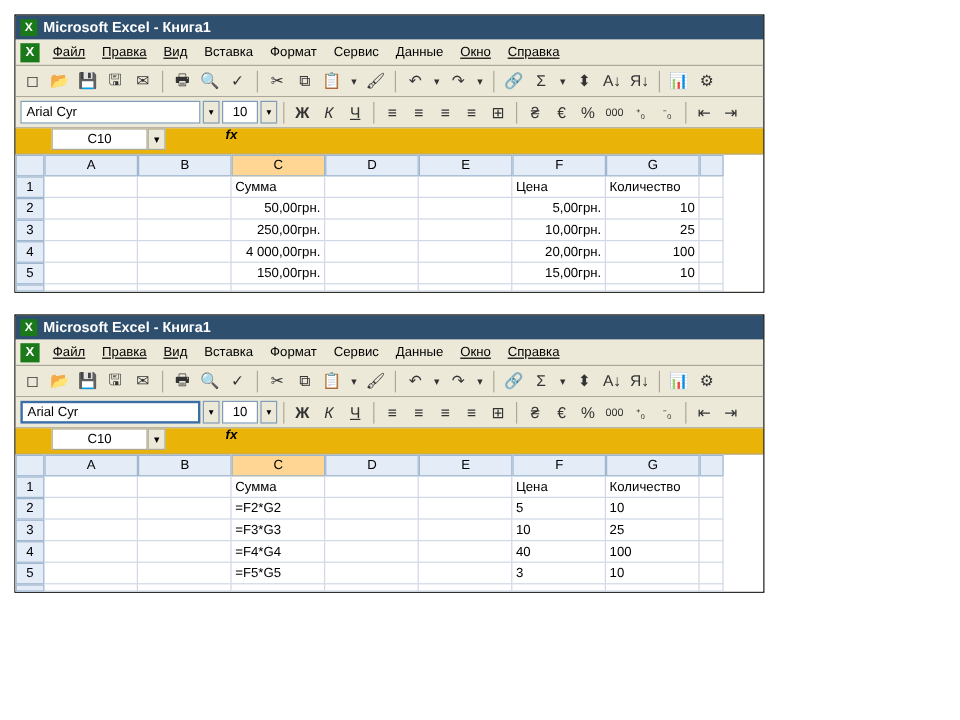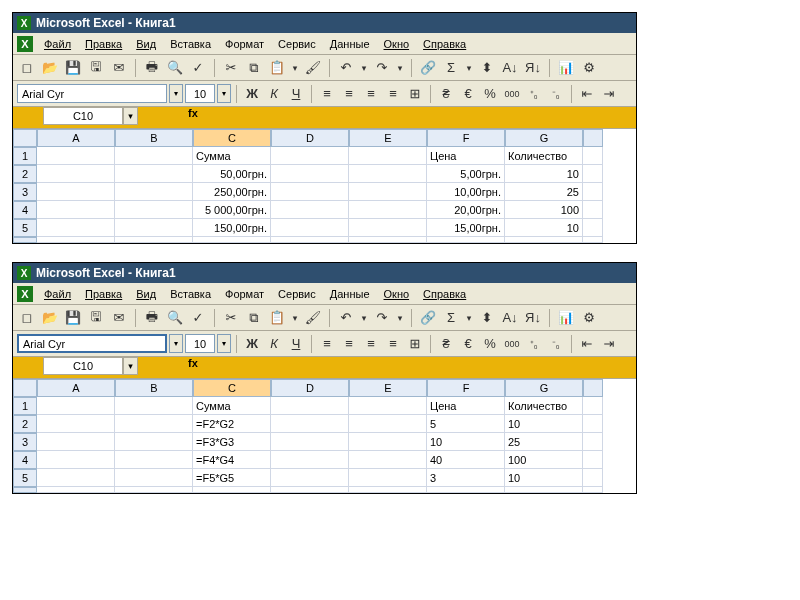--- a/index.html
+++ b/index.html
@@ -16,21 +16,21 @@
   .tbtn.narrow{width:10px;font-size:9px;}
   .sep{width:1px;height:18px;background:#aca899;margin:0 3px;}
   .fmtbar{background:#ece9d8;height:26px;display:flex;align-items:center;padding:0 4px;border-bottom:1px solid #aca899;gap:2px;}
   .fontbox{background:#fff;border:1px solid #7f9db9;height:19px;width:150px;padding:0 4px;display:flex;align-items:center;}
   .w2 .fontbox{border:2px solid #3a6ea5;}
   .dd{width:14px;height:19px;border:1px solid #7f9db9;background:#ece9d8;display:flex;align-items:center;justify-content:center;font-size:8px;}
   .sizebox{background:#fff;border:1px solid #7f9db9;height:19px;width:30px;padding:0 4px;display:flex;align-items:center;justify-content:center;}
   .namebox-row{background:#eab308;height:22px;display:flex;border-bottom:1px solid #aca899;}
   .namebox{background:#fff;width:80px;height:18px;margin-left:30px;display:flex;align-items:center;justify-content:center;border:1px solid #aca899;}
   .nbdd{width:15px;height:18px;display:flex;align-items:center;justify-content:center;font-size:9px;border:1px solid #aca899;background:#ece9d8;}
-  .fx{margin-left:50px;font-weight:bold;}
+  .fx{margin-left:50px;font-style:italic;font-weight:bold;}
   .grid{background:#fff;}
   .grow{display:flex;}
   .ghdr{background:#e4ecf7;border:1px solid #9eb6ce;height:18px;display:flex;align-items:center;justify-content:center;font-size:11px;}
   .ghdr.corner{width:24px;}
   .ghdr.col{width:78px;}
   .ghdr.col.sel{background:#ffd693;}
   .rhdr{background:#e4ecf7;border:1px solid #9eb6ce;width:24px;height:18px;display:flex;align-items:center;justify-content:center;font-size:11px;}
   .cell{width:78px;height:18px;border-right:1px solid #d0d7e5;border-bottom:1px solid #d0d7e5;display:flex;align-items:center;padding:0 3px;font-size:11px;}
   .cell.r{justify-content:flex-end;}
   .grid .lastcol{width:20px;border-right:1px solid #d0d7e5;border-bottom:1px solid #d0d7e5;}
@@ -180,21 +180,21 @@
           <div class="cell r"></div>
           <div class="cell r"></div>
           <div class="cell r">10,00грн.</div>
           <div class="cell r">25</div>
           <div class="lastcol"></div>
         </div>
         <div class="grow">
           <div class="rhdr">4</div>
           <div class="cell r"></div>
           <div class="cell r"></div>
-          <div class="cell r">5 000,00грн.</div>
+          <div class="cell r">4 000,00грн.</div>
           <div class="cell r"></div>
           <div class="cell r"></div>
           <div class="cell r">20,00грн.</div>
           <div class="cell r">100</div>
           <div class="lastcol"></div>
         </div>
         <div class="grow">
           <div class="rhdr">5</div>
           <div class="cell r"></div>
           <div class="cell r"></div>

